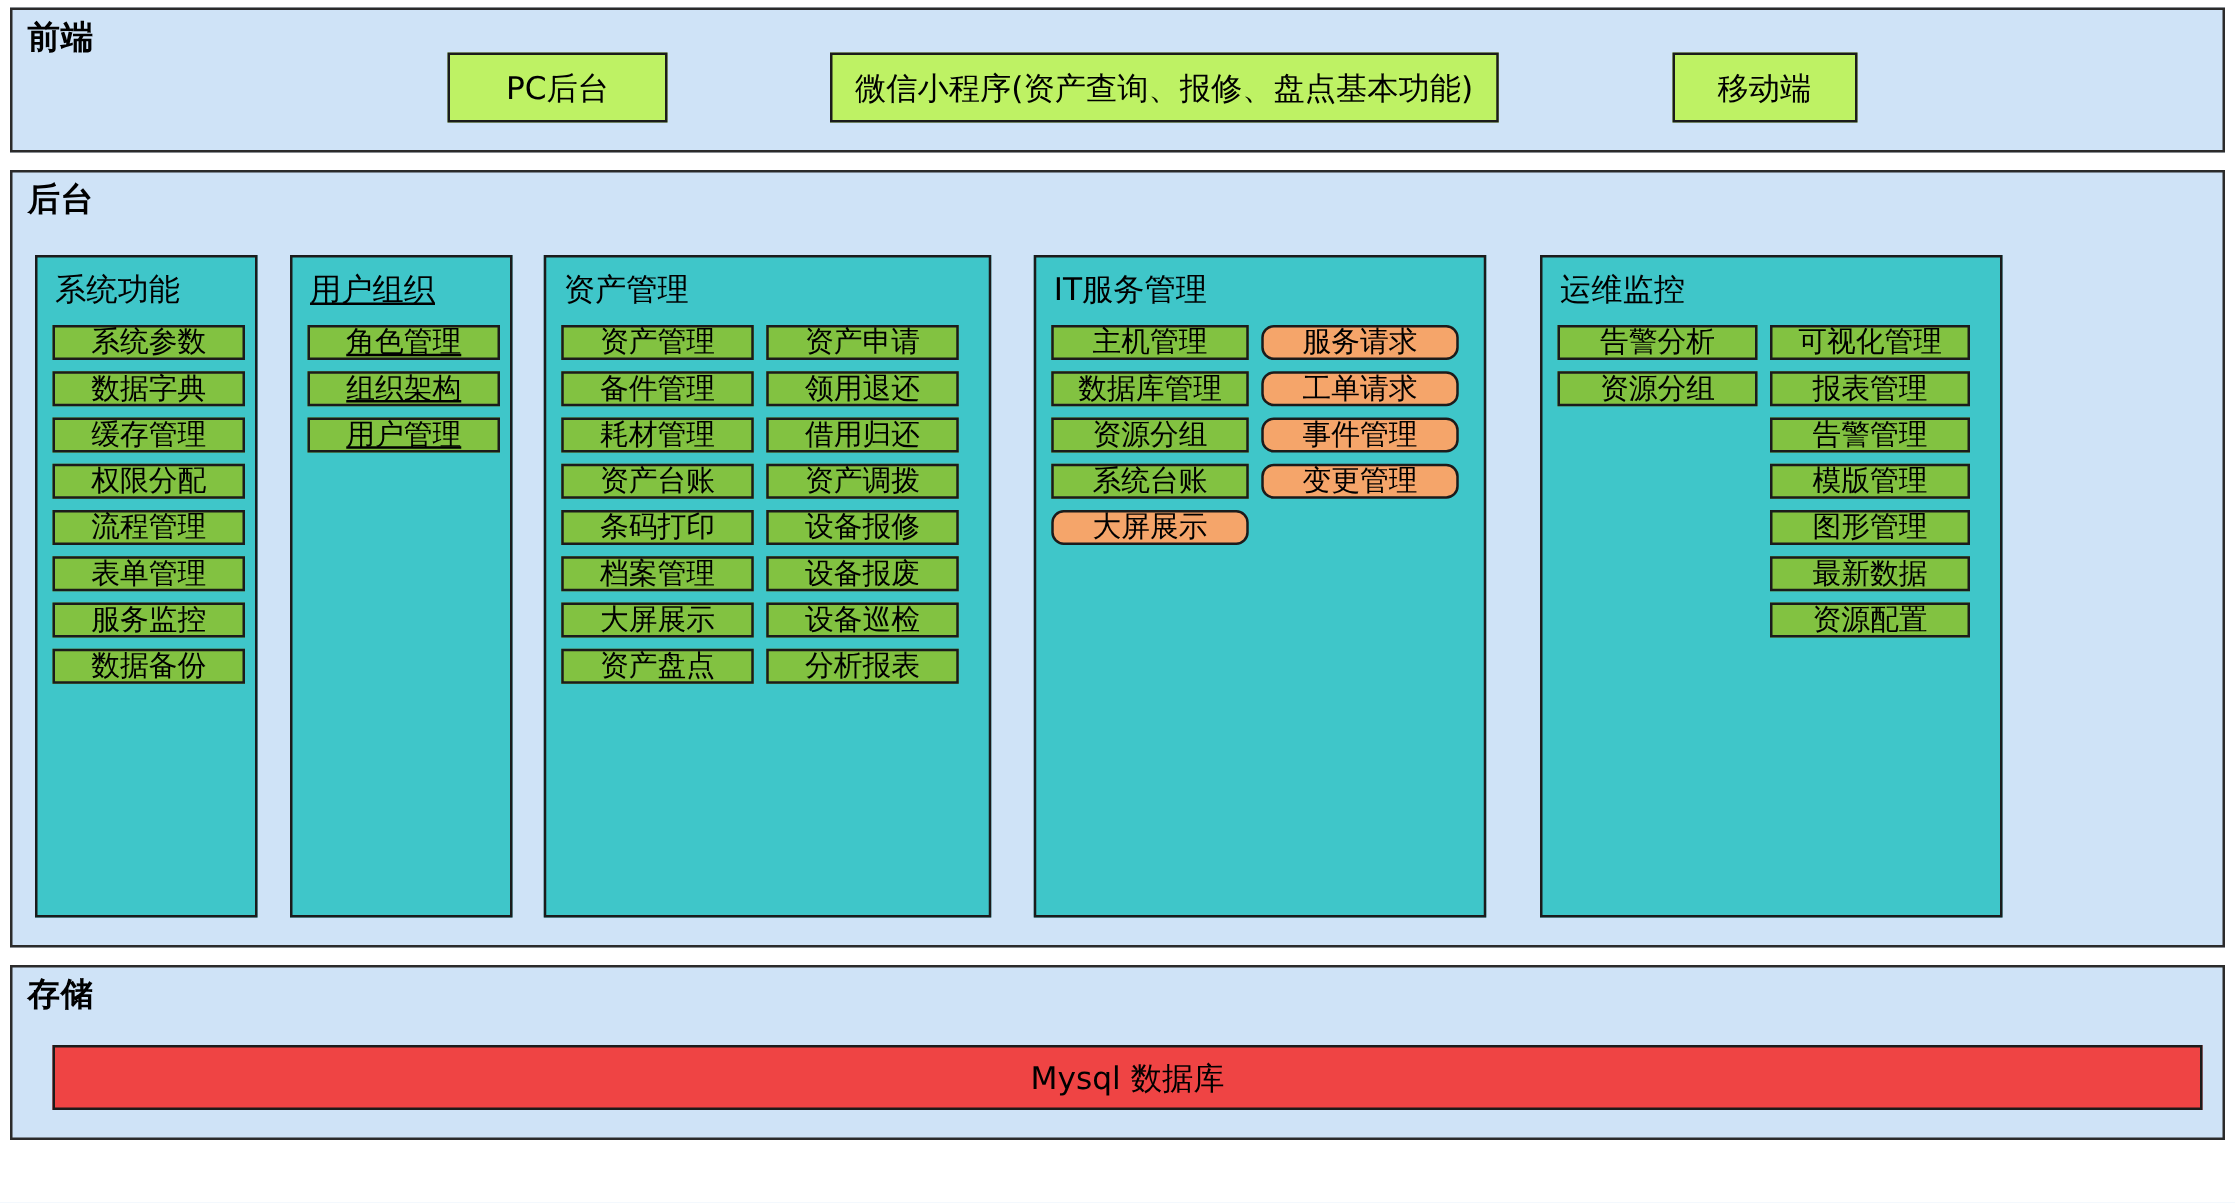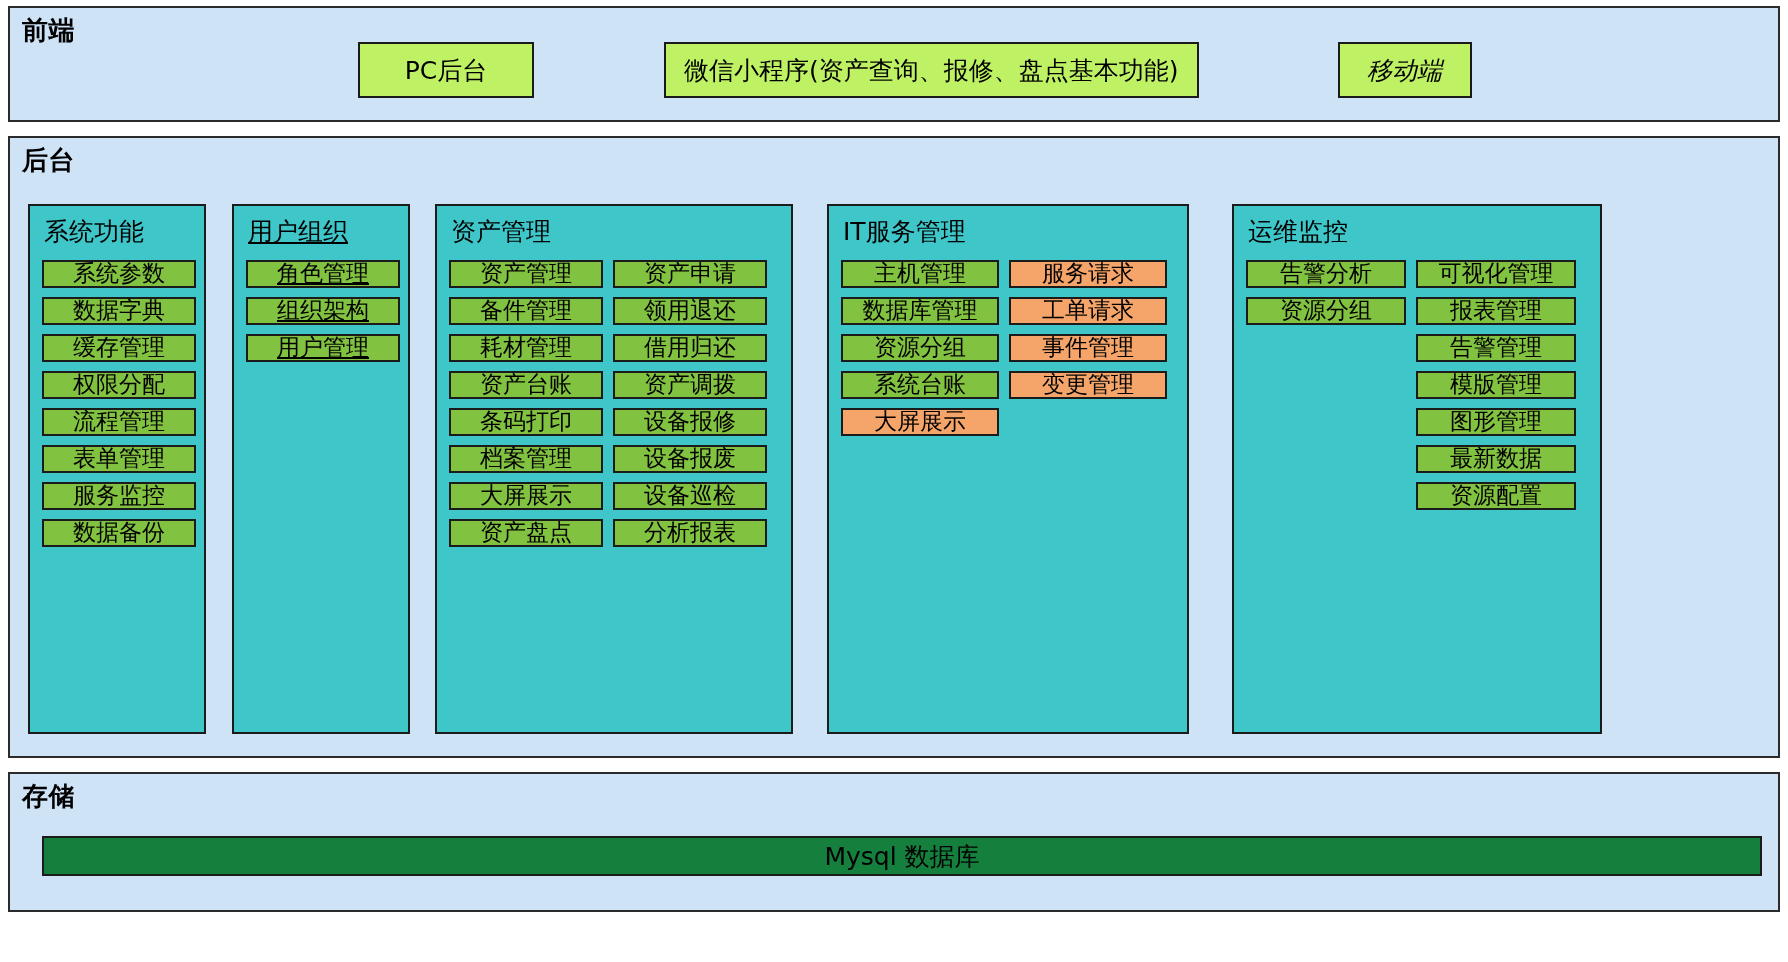--- a/index.html
+++ b/index.html
@@ -40,21 +40,21 @@
     border:2px solid #1b1b1b;
     height:56px;
     display:flex;align-items:center;justify-content:center;
     font-size:25px;color:#000;
     box-sizing:border-box;
     padding:0 18px;
     white-space:nowrap;
   }
   #fe-pc{width:176px;margin-left:348px;}
   #fe-wechat{margin-left:130px;}
-  #fe-mobile{width:134px;margin-left:139px;font-style:italic;}
+  #fe-mobile{width:148px;margin-left:139px;}
 
   
   #backend{height:622px;margin-bottom:14px;}
   .groups{
     position:absolute;left:0;right:0;top:50px;bottom:0;
     display:flex;align-items:flex-start;
     padding:16px 14px 0 18px;
     box-sizing:border-box;
   }
   .group{
@@ -76,41 +76,41 @@
   .chip{
     border:2px solid #1b1b1b;
     height:28px;
     box-sizing:border-box;
     display:flex;align-items:center;justify-content:center;
     font-size:23px;color:#000;
     white-space:nowrap;
     padding:0 8px;
   }
   .chip.green{background:#82c241;}
-  .chip.orange{background:#f5a濃;}
+  .chip.orange{background:#f5a濃;border-radius:10px;}
   .chip.orange{background:#f5a56a;}
 
   
   #g-system{width:178px;}
   #g-system .chip{width:154px;}
   #g-user{width:178px;margin-left:26px;text-decoration:underline;}
   #g-user .chip{width:154px;}
   #g-asset{width:358px;margin-left:25px;}
   #g-asset .chip{width:154px;}
   #g-it{width:362px;margin-left:34px;}
   #g-it .chip{width:158px;}
   #g-ops{width:370px;margin-left:43px;}
   #g-ops .chip{width:160px;}
 
   
   #storage{height:140px;}
   .db-bar{
     position:absolute;left:32px;right:16px;top:62px;
-    height:40px;
-    background:#15803d;
+    height:52px;
+    background:#ef4444;
     border:2px solid #1b1b1b;
     box-sizing:border-box;
     display:flex;align-items:center;justify-content:center;
     font-size:25px;color:#000;
   }
 </style>
 </head>
 <body>
 
 <div class="page">

